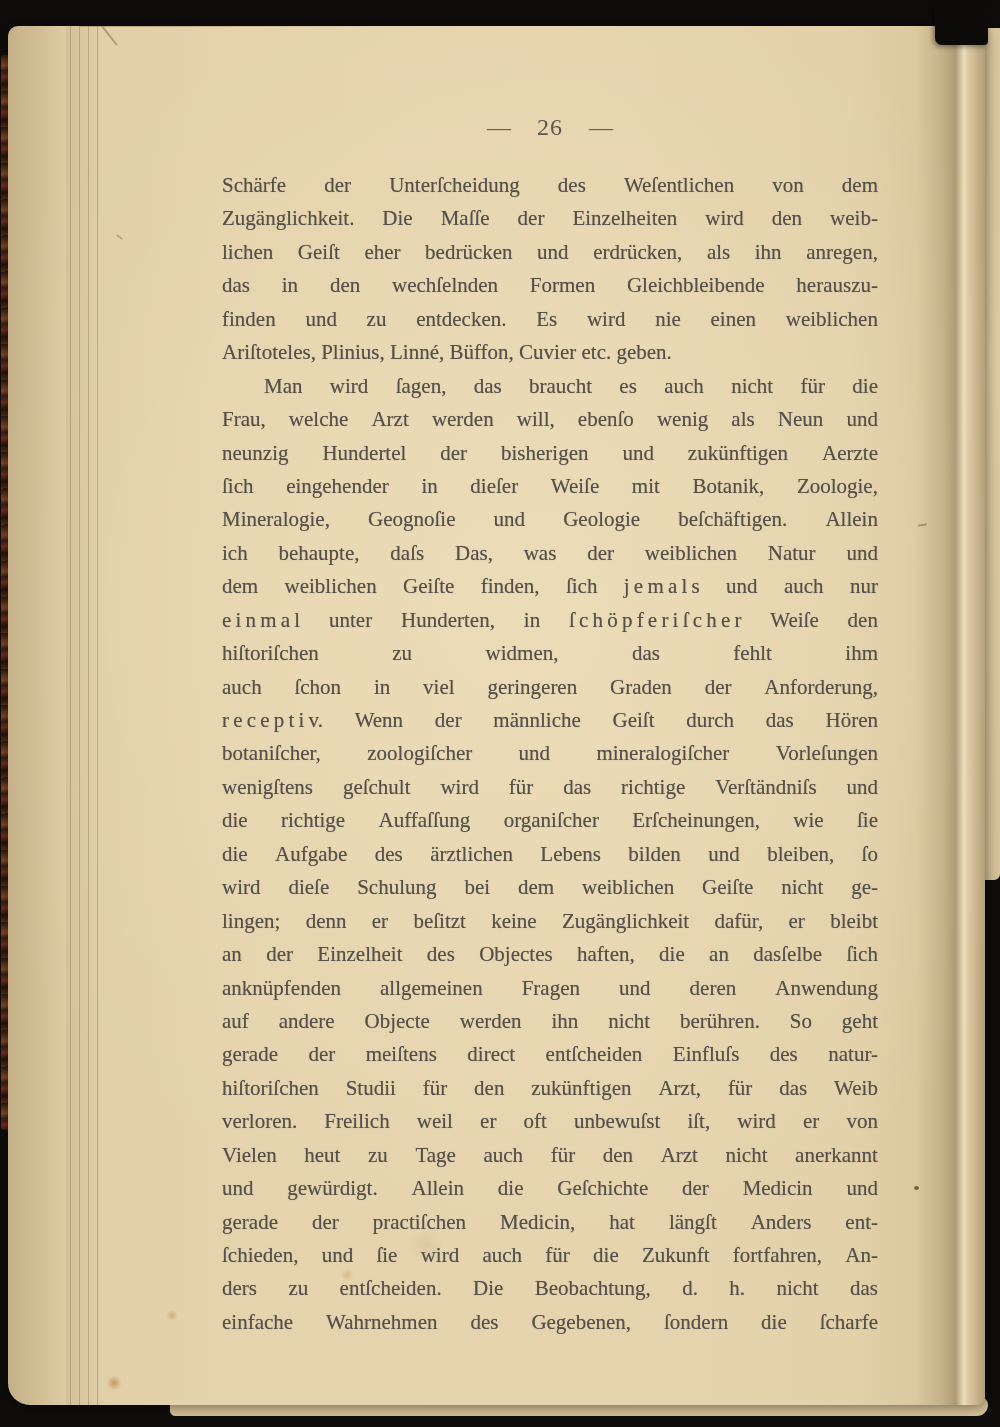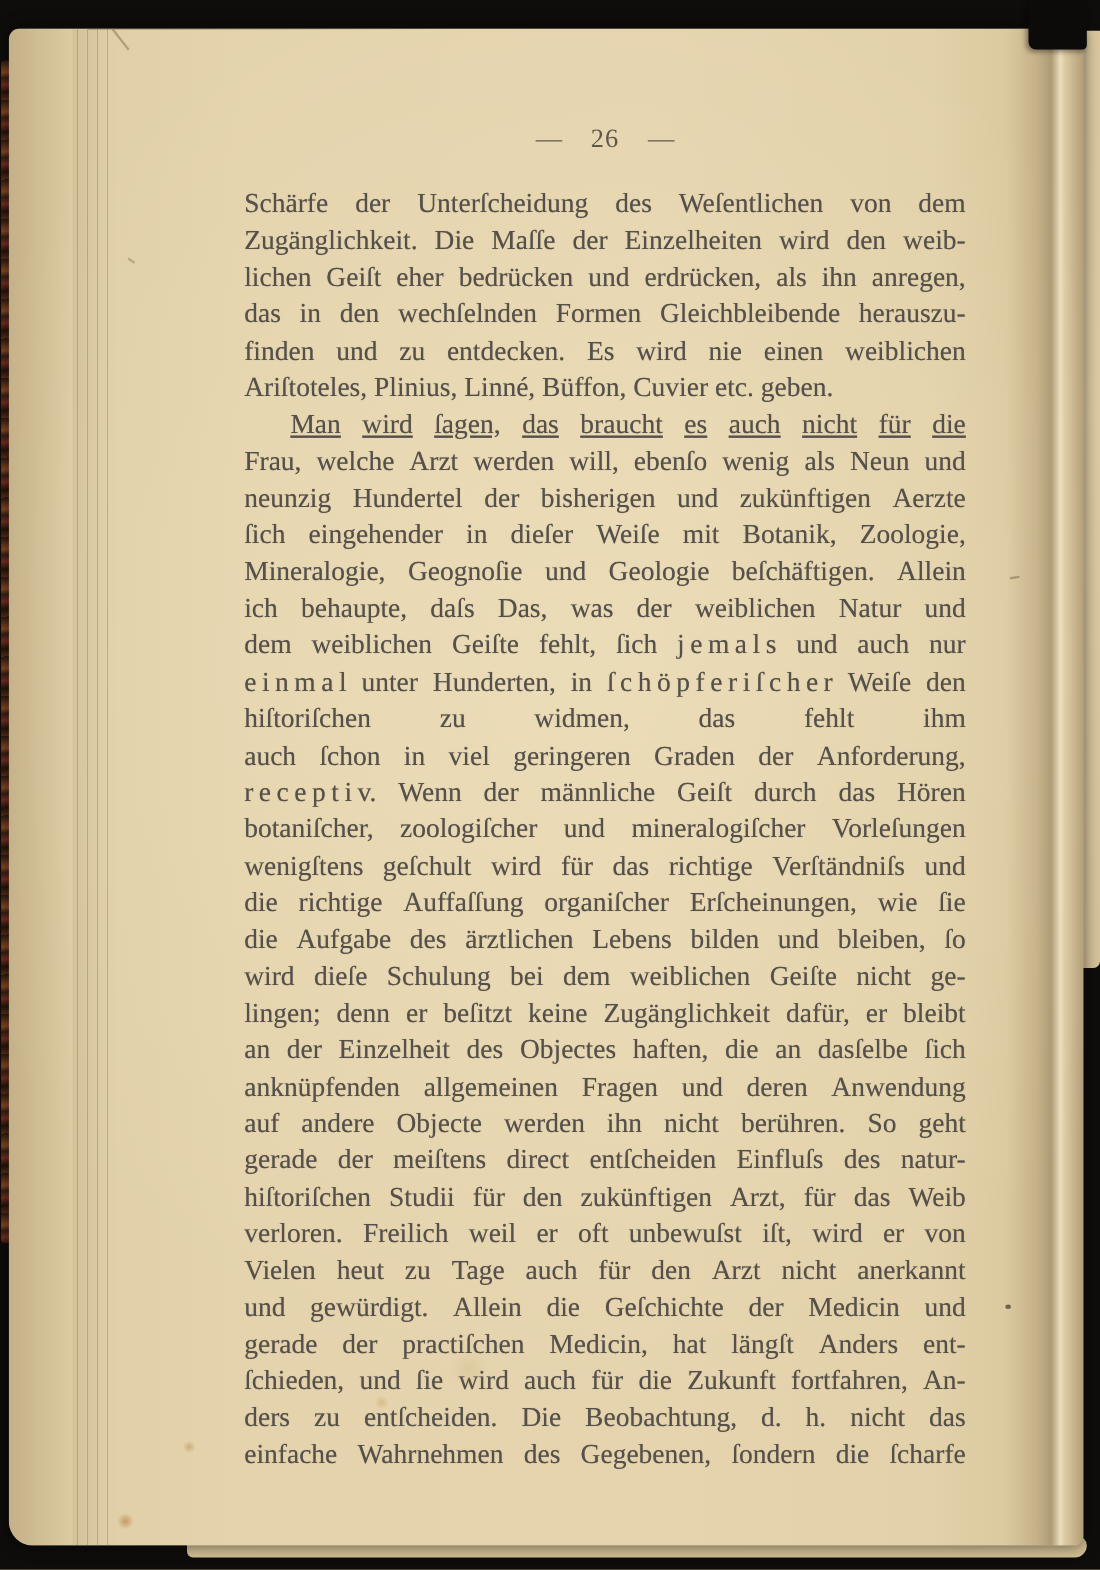--- a/index.html
+++ b/index.html
@@ -101,26 +101,26 @@
   .header {
     position: absolute; left: 214px; top: 88px; width: 656px;
     display: flex; justify-content: center; align-items: center; gap: 26px;
     color: #6a6254; font-size: 24px;
   }
   .header .num { letter-spacing: 1px; color: #5f584c; text-align: right; }
 
   
   .textblock {
     position: absolute; left: 214px; top: 143px; width: 656px;
-    color: #55504a; font-size: 25px;
+    color: #55504a; font-size: 21px;
     text-shadow: 0 0 0.7px rgba(85,80,74,0.55);
   }
   .line { height: 33.45px; line-height: 33.45px; white-space: nowrap; }
   .line.j { display: flex; justify-content: space-between; }
-  .line.ind { padding-left: 42px; text-decoration: underline; }
+  .line.ind { padding-left: 42px; }
 
   
   .stain { position: absolute; border-radius: 50%; pointer-events: none; }
   .s1 { left: 98px;  top: 1350px; width: 16px; height: 14px; background: radial-gradient(circle, rgba(176,110,40,0.55), rgba(176,110,40,0) 70%); }
   .s2 { left: 158px; top: 1284px; width: 12px; height: 11px; background: radial-gradient(circle, rgba(176,110,40,0.38), rgba(176,110,40,0) 70%); }
   .s3 { left: 332px; top: 1243px; width: 14px; height: 12px; background: radial-gradient(circle, rgba(190,130,55,0.30), rgba(190,130,55,0) 70%); }
   .s4 { left: 398px; top: 1205px; width: 40px; height: 28px; background: radial-gradient(circle, rgba(160,120,60,0.12), rgba(160,120,60,0) 70%); }
   .speck { left: 906px; top: 1160px; width: 5px; height: 4px; background: #5f5138; border-radius: 50%; opacity: 0.85; }
   .dash-mark { position: absolute; left: 910px; top: 498px; width: 9px; height: 2px; background: rgba(100,88,66,0.45); border-radius: 1px; transform: rotate(-8deg); }
   .mark-tl { position: absolute; left: 108px; top: 210px; width: 7px; height: 2px; background: rgba(100,88,66,0.35); transform: rotate(35deg); }
@@ -258,21 +258,21 @@
           <span>was</span>
           <span>der</span>
           <span>weiblichen</span>
           <span>Natur</span>
           <span>und</span>
         </div>
         <div class="line j">
           <span>dem</span>
           <span>weiblichen</span>
           <span>Geiſte</span>
-          <span>fehlt,</span>
+          <span>finden,</span>
           <span>ſich</span>
           <span>j e m a l s</span>
           <span>und</span>
           <span>auch</span>
           <span>nur</span>
         </div>
         <div class="line j">
           <span>e i n m a l</span>
           <span>unter</span>
           <span>Hunderten,</span>

